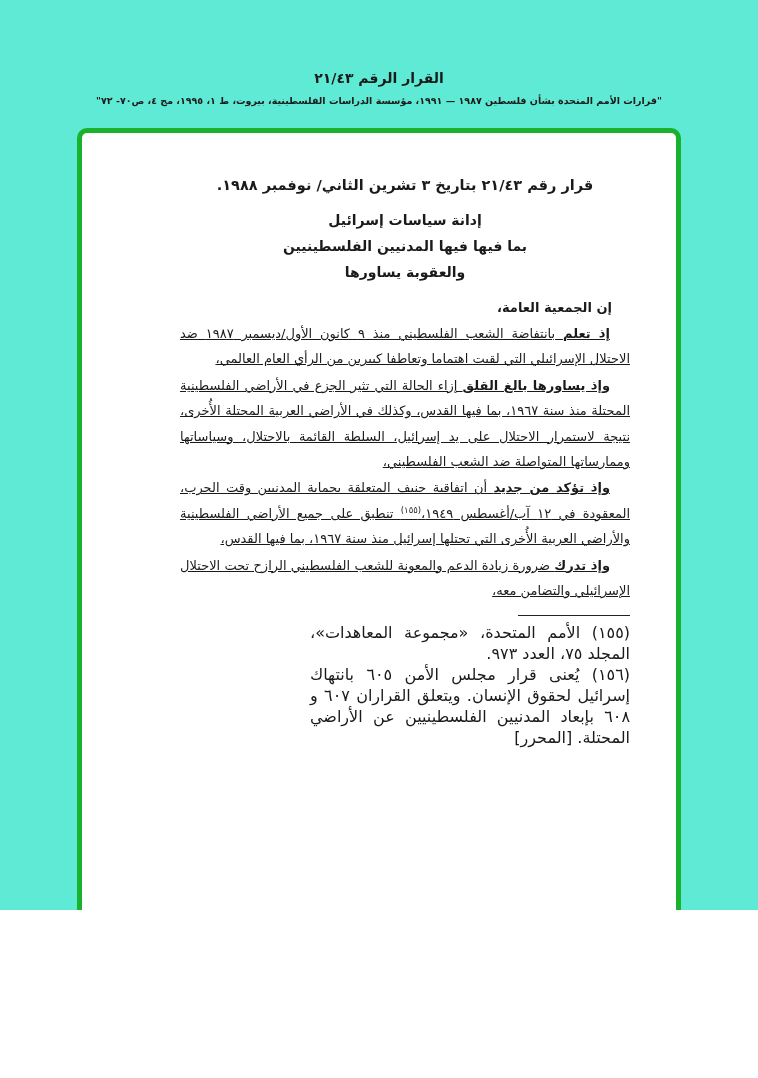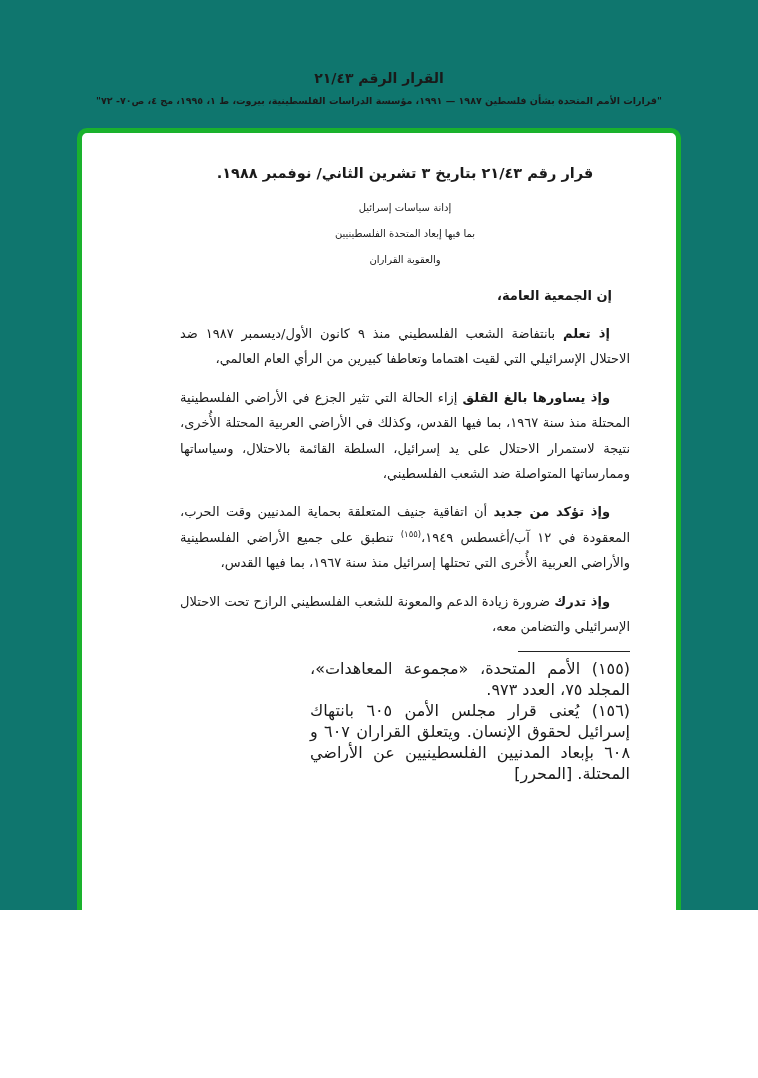--- a/index.html
+++ b/index.html
@@ -1,19 +1,19 @@
 <!DOCTYPE html>
 <html lang="ar"><head>
 <meta charset="utf-8">
 <style>
   html,body { margin:0; padding:0; background:#ffffff; }
   .page {
     position:relative;
     width:758px; height:910px;
-    background:#0f766e;
+    background:#5eead4;
     direction:rtl;
     font-family:"DejaVu Sans", sans-serif;
     color:#1a1a1a;
     overflow:hidden;
   }
   .res-number {
     padding-top:70px;
     text-align:center;
     font-weight:bold;
     font-size:14px;
@@ -24,50 +24,51 @@
     font-weight:bold;
     font-size:9.5px;
     white-space:nowrap;
   }
   .frame {
     box-sizing:border-box;
     width:604px; height:826px;
     margin:22px auto 0 auto;
     border:5px solid #1ab22d;
     border-radius:10px;
-    padding-top:32px;
+    padding-top:44px;
     overflow:hidden;
     background:#ffffff;
   }
   .text-col { width:450px; margin-right:46px; }
   .doc-title {
     text-align:center;
     font-weight:bold;
     font-size:14.5px;
     margin:0 0 14px 0;
   }
   .subtitle-line {
     text-align:center;
-    font-weight:normal;
-    font-size:10px;
+    font-weight:bold;
+    font-size:14px;
     line-height:26px;
   }
   .salutation {
     font-weight:bold;
     font-size:13px;
     line-height:25px;
     margin:10px 0 0 0;
     text-indent:18px;
   }
   .para {
     font-size:13px;
     line-height:25.4px;
     text-align:justify;
     text-indent:20px;
-    margin:13px 0 0 0;
+    margin:1px 0 0 0;
+    text-decoration:underline;
   }
   .fn-ref {
     font-size:8.5px;
     vertical-align:super;
     line-height:0;
   }
   .fn-sep {
     width:112px;
     height:0;
     border-top:1.5px solid #222222;
@@ -95,22 +96,22 @@
 
   <div class="citation">"قرارات الأمم المتحدة بشأن فلسطين ١٩٨٧ — ١٩٩١، مؤسسة الدراسات الفلسطينية، بيروت، ط ١، ١٩٩٥، مج ٤، ص٧٠- ٧٢"</div>
 
   <div class="frame">
     <div class="text-col">
 
       <div class="doc-title">قرار رقم ٢١/٤٣ بتاريخ ٣ تشرين الثاني/ نوفمبر ١٩٨٨.</div>
 
       <div>
         <div class="subtitle-line">إدانة سياسات إسرائيل</div>
-        <div class="subtitle-line">بما فيها إبعاد المتحدة الفلسطينيين</div>
-        <div class="subtitle-line">والعقوبة القراران</div>
+        <div class="subtitle-line">بما فيها فيها المدنيين الفلسطينيين</div>
+        <div class="subtitle-line">والعقوبة يساورها</div>
       </div>
 
       <p class="salutation">إن الجمعية العامة،</p>
 
       <p class="para">
         <b>إذ تعلم</b><span> بانتفاضة الشعب الفلسطيني منذ ٩ كانون الأول/ديسمبر ١٩٨٧ ضد الاحتلال الإسرائيلي التي لقيت اهتماما وتعاطفا كبيرين من الرأي العام العالمي،</span>
       </p>
 
       <p class="para">
         <b>وإذ يساورها بالغ القلق</b><span> إزاء الحالة التي تثير الجزع في الأراضي الفلسطينية المحتلة منذ سنة ١٩٦٧، بما فيها القدس، وكذلك في الأراضي العربية المحتلة الأُخرى، نتيجة لاستمرار الاحتلال على يد إسرائيل، السلطة القائمة بالاحتلال، وسياساتها وممارساتها المتواصلة ضد الشعب الفلسطيني،</span>

